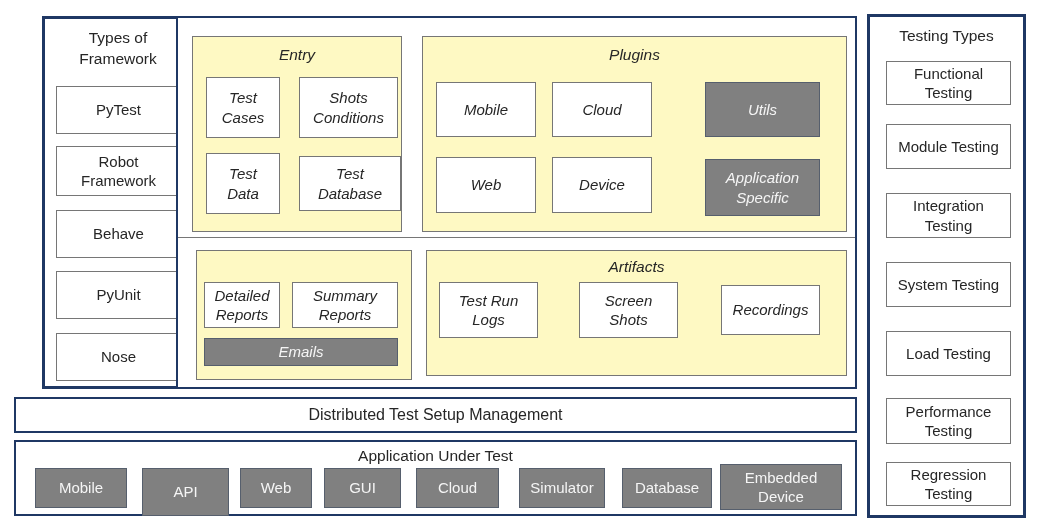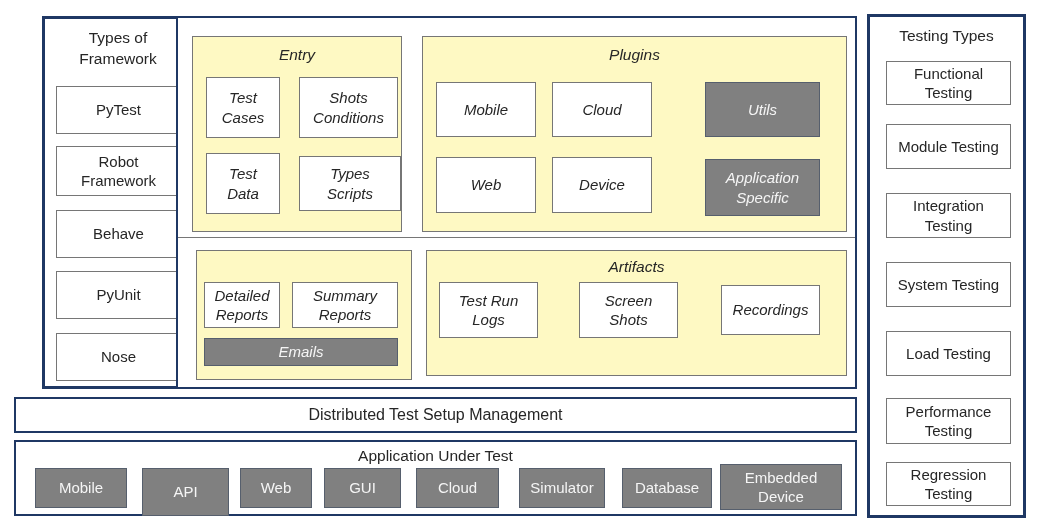--- a/index.html
+++ b/index.html
@@ -58,21 +58,21 @@
     <div class="wbox" style="left:11px; top:314px; width:125px; height:48px;">Nose</div>
   </div>
 
   <div class="navy-panel navy-thin" style="left:176px; top:16px; width:681px; height:373px;">
 
     <div class="section-box" style="left:14px; top:18px; width:210px; height:196px;">
       <div class="section-title" style="top:8px;">Entry</div>
       <div class="wbox" style="left:13px; top:40px; width:74px; height:61px;">Test Cases</div>
       <div class="wbox vtight" style="left:106px; top:40px; width:99px; height:61px;">Shots Conditions</div>
       <div class="wbox" style="left:13px; top:116px; width:74px; height:61px;">Test Data</div>
-      <div class="wbox" style="left:106px; top:119px; width:102px; height:55px;">Types Scripts</div>
+      <div class="wbox" style="left:106px; top:119px; width:102px; height:55px;">Test Database</div>
     </div>
 
     <div class="section-box" style="left:244px; top:18px; width:425px; height:196px;">
       <div class="section-title" style="top:8px;">Plugins</div>
       <div class="wbox" style="left:13px; top:45px; width:100px; height:55px;">Mobile</div>
       <div class="wbox" style="left:129px; top:45px; width:100px; height:55px;">Cloud</div>
       <div class="gbox" style="left:282px; top:45px; width:115px; height:55px;">Utils</div>
       <div class="wbox" style="left:13px; top:120px; width:100px; height:56px;">Web</div>
       <div class="wbox" style="left:129px; top:120px; width:100px; height:56px;">Device</div>
       <div class="gbox vtight" style="left:282px; top:122px; width:115px; height:57px;">Application Specific</div>

